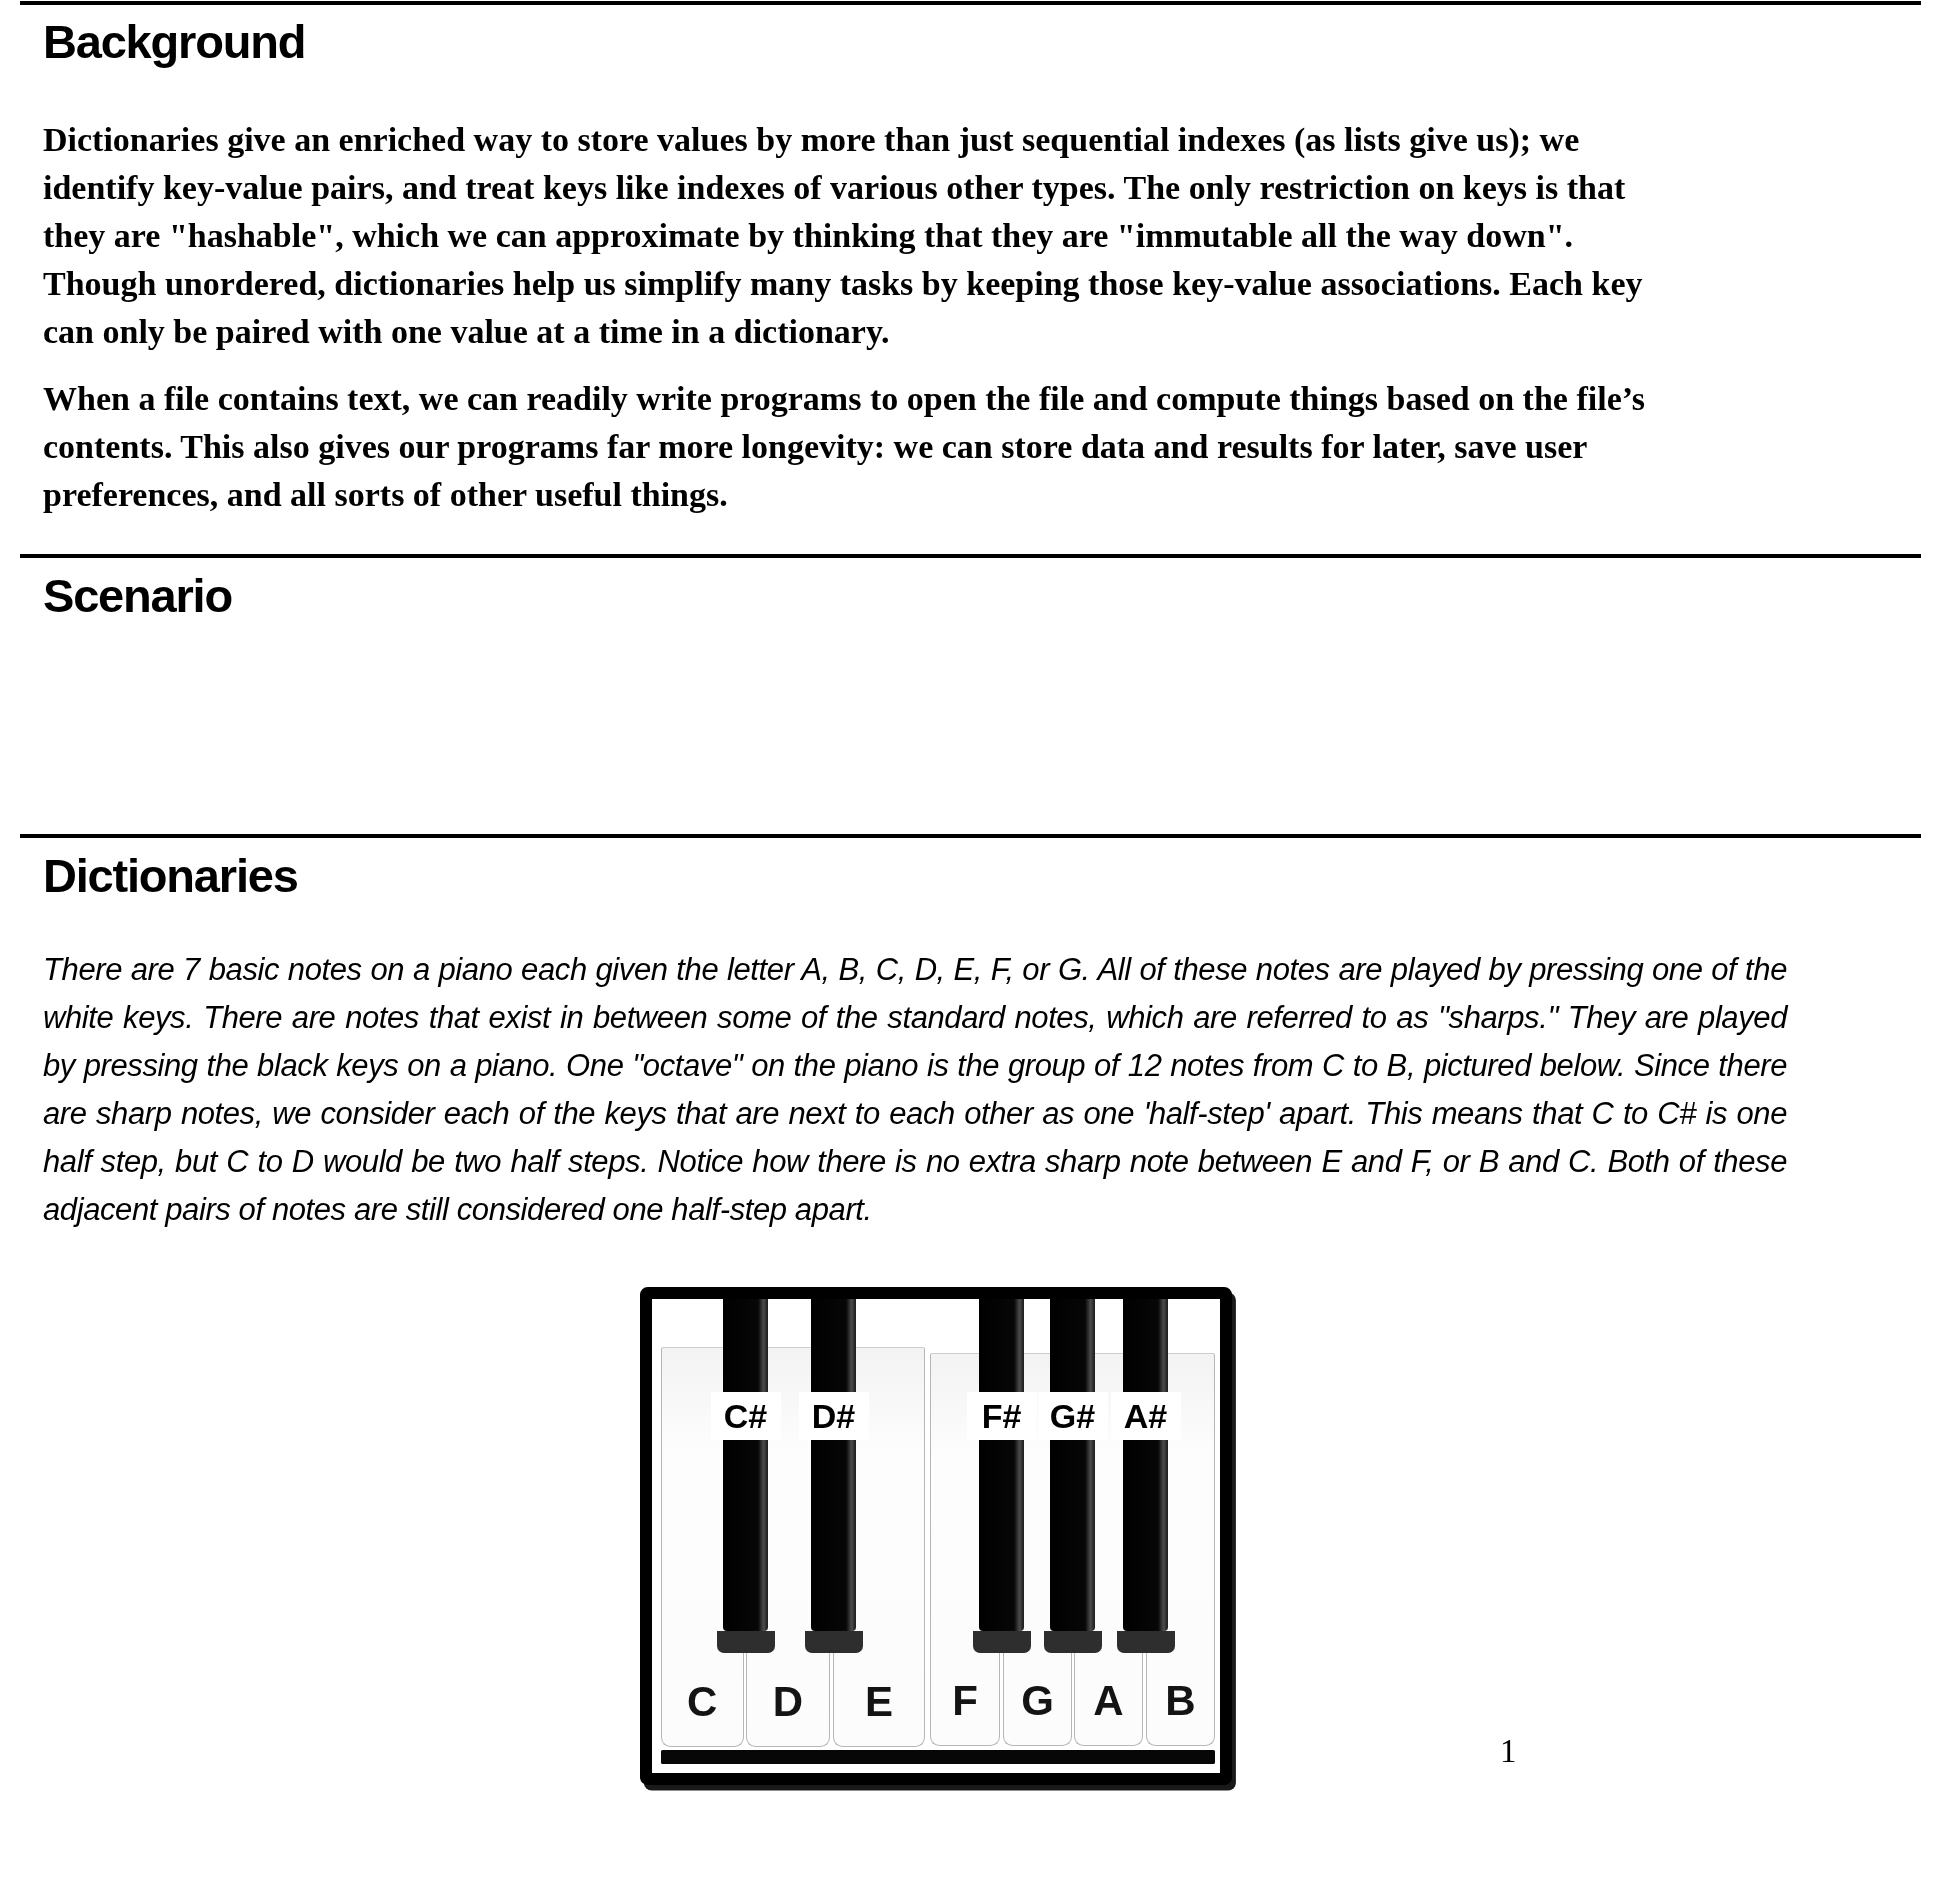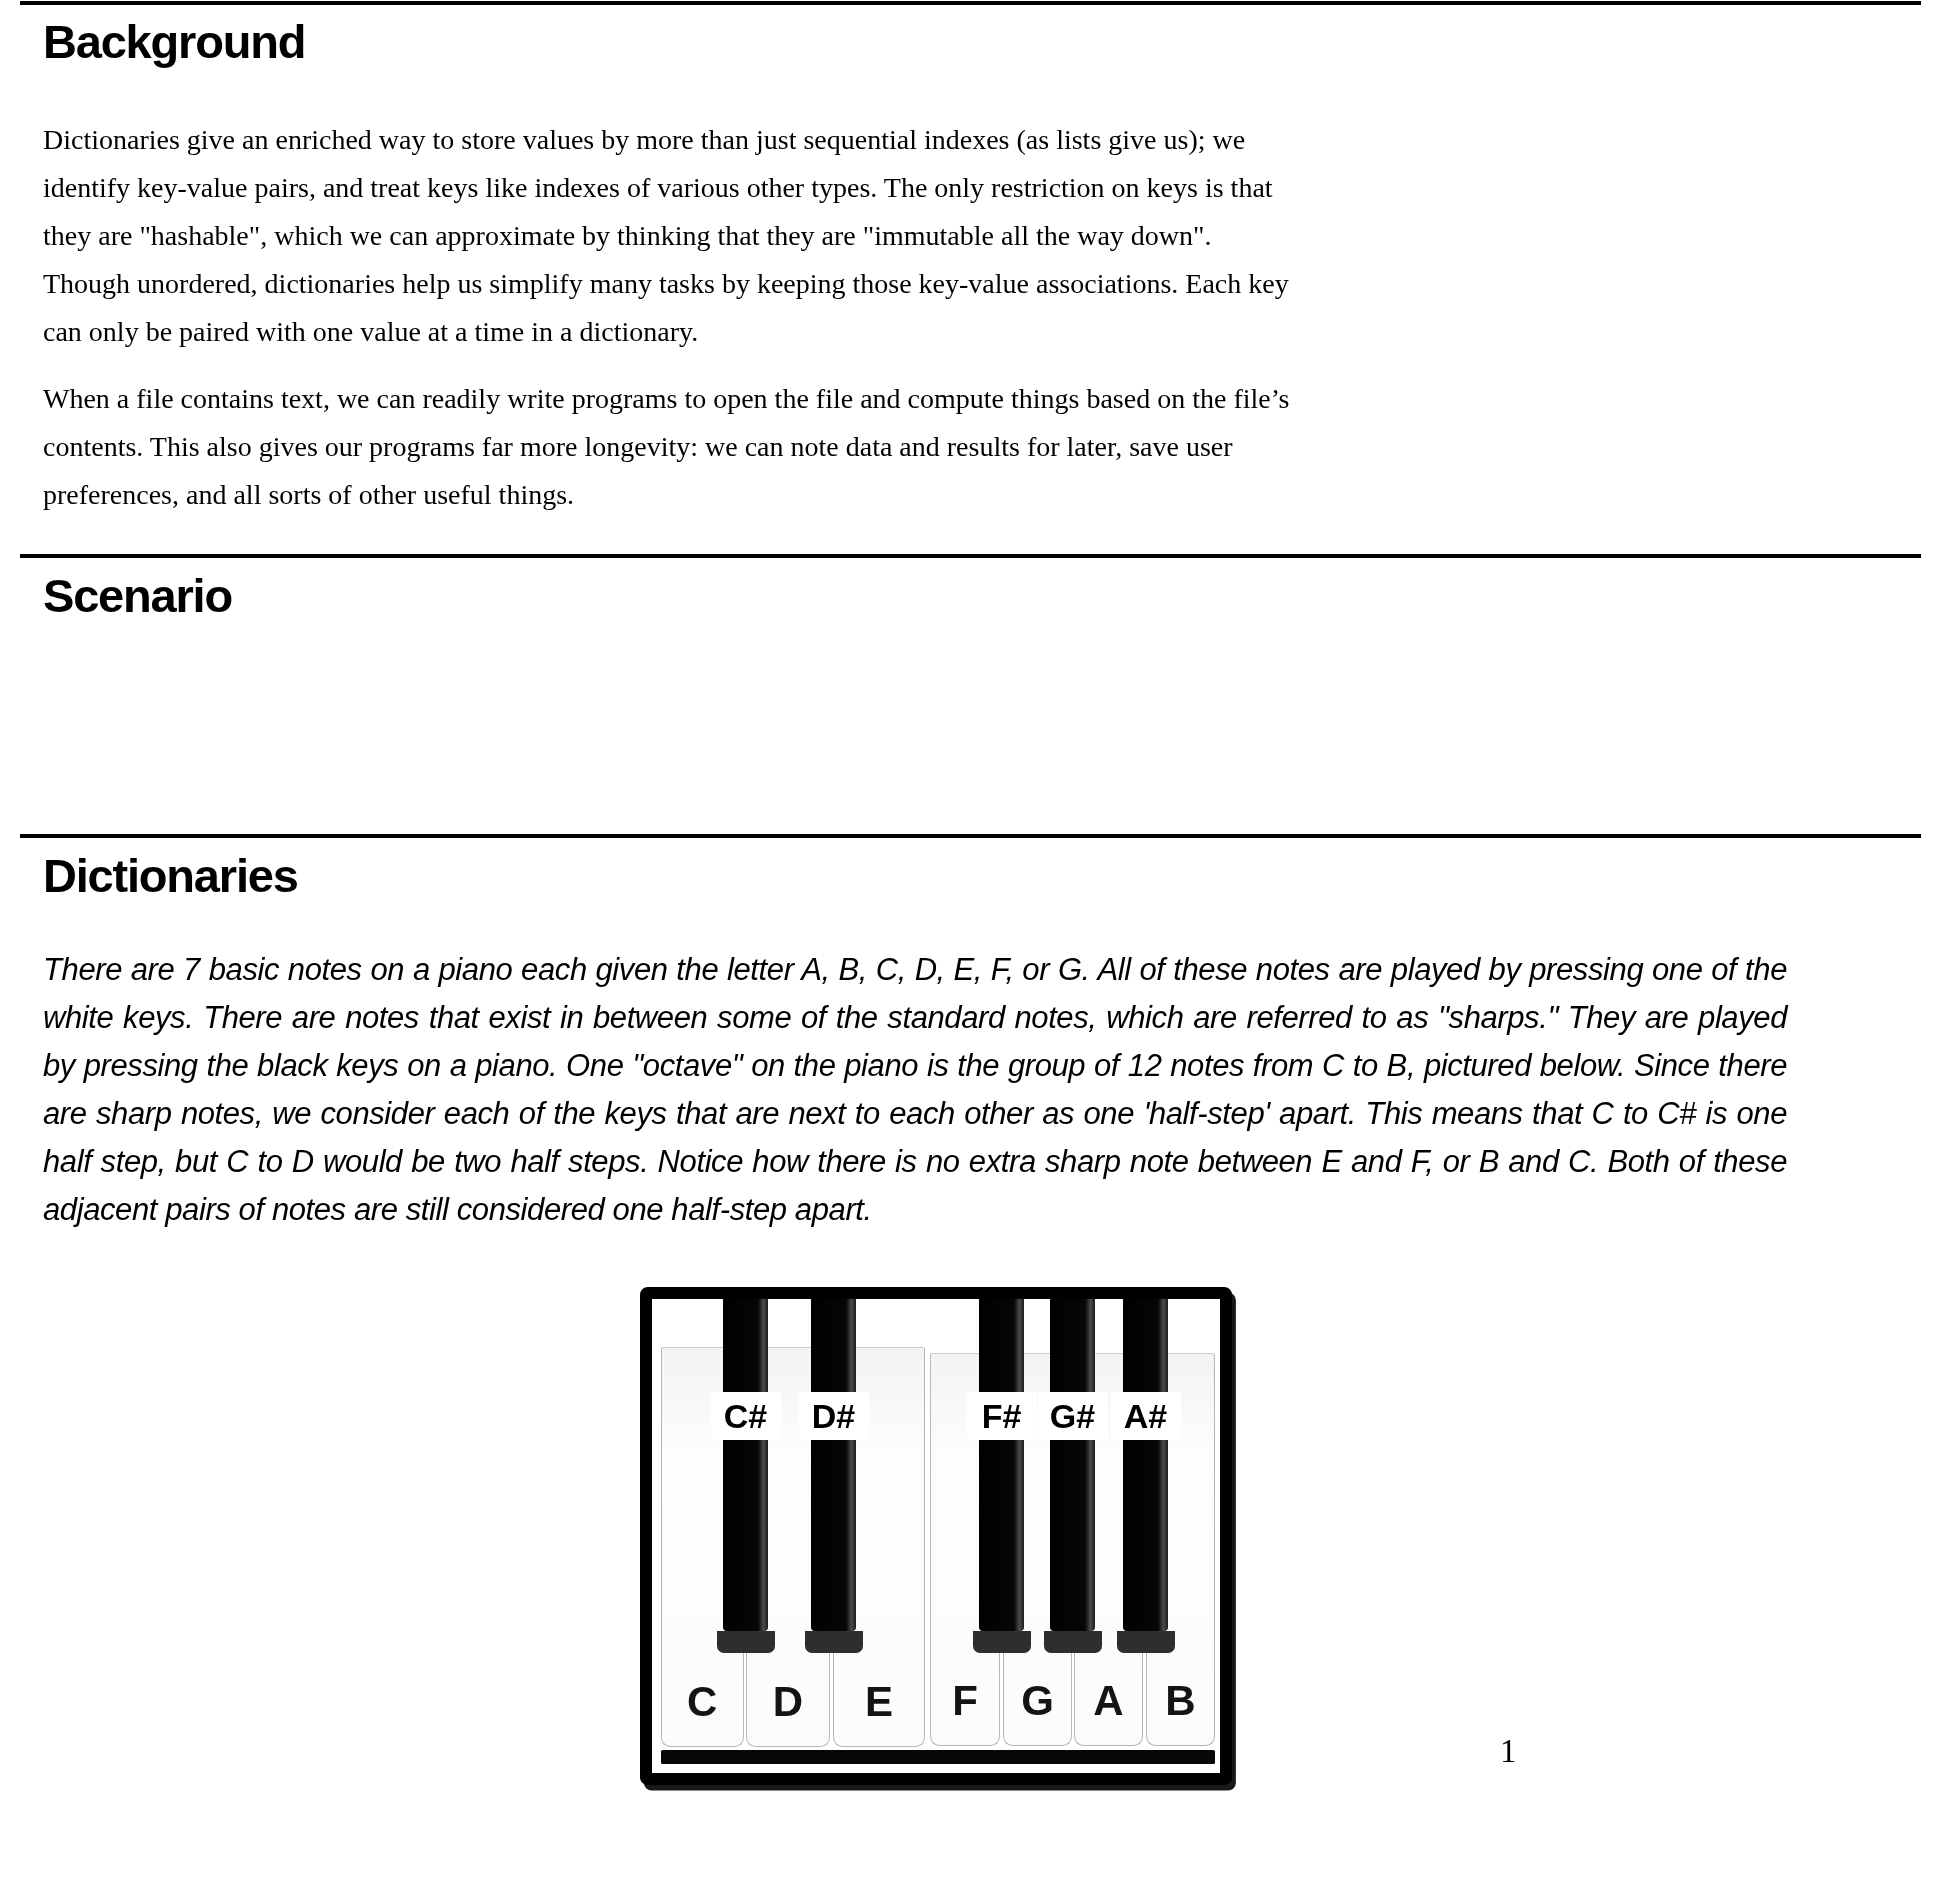--- a/index.html
+++ b/index.html
@@ -30,22 +30,23 @@
   }
   .para {
     position: absolute;
     left: 43px;
     width: 1791px;
     white-space: pre-line;
     color: #000;
   }
   .serif {
     font-family: "Liberation Serif", serif;
-    font-size: 28px;
+    font-size: 34px;
     line-height: 48px;
+    font-weight: bold;
   }
   .sans {
     font-family: "Liberation Sans", sans-serif;
     font-size: 31px;
     line-height: 49px;
     letter-spacing: -0.4px;
   }
   .justify {
     width: 1744px;
     line-height: 48px;
@@ -141,21 +142,21 @@
 
   <div class="heading" style="top:14px">Background</div>
 
   <div class="para serif" style="top:116px">Dictionaries give an enriched way to store values by more than just sequential indexes (as lists give us); we
 identify key-value pairs, and treat keys like indexes of various other types. The only restriction on keys is that
 they are "hashable", which we can approximate by thinking that they are "immutable all the way down".
 Though unordered, dictionaries help us simplify many tasks by keeping those key-value associations. Each key
 can only be paired with one value at a time in a dictionary.</div>
 
   <div class="para serif" style="top:375px">When a file contains text, we can readily write programs to open the file and compute things based on the file’s
-contents. This also gives our programs far more longevity: we can note data and results for later, save user
+contents. This also gives our programs far more longevity: we can store data and results for later, save user
 preferences, and all sorts of other useful things.</div>
 
   <div class="rule" style="top:554px"></div>
 
   <div class="heading" style="top:568px">Scenario</div>
 
 
   <div class="rule" style="top:834px"></div>
 
   <div class="heading" style="top:848px">Dictionaries</div>

